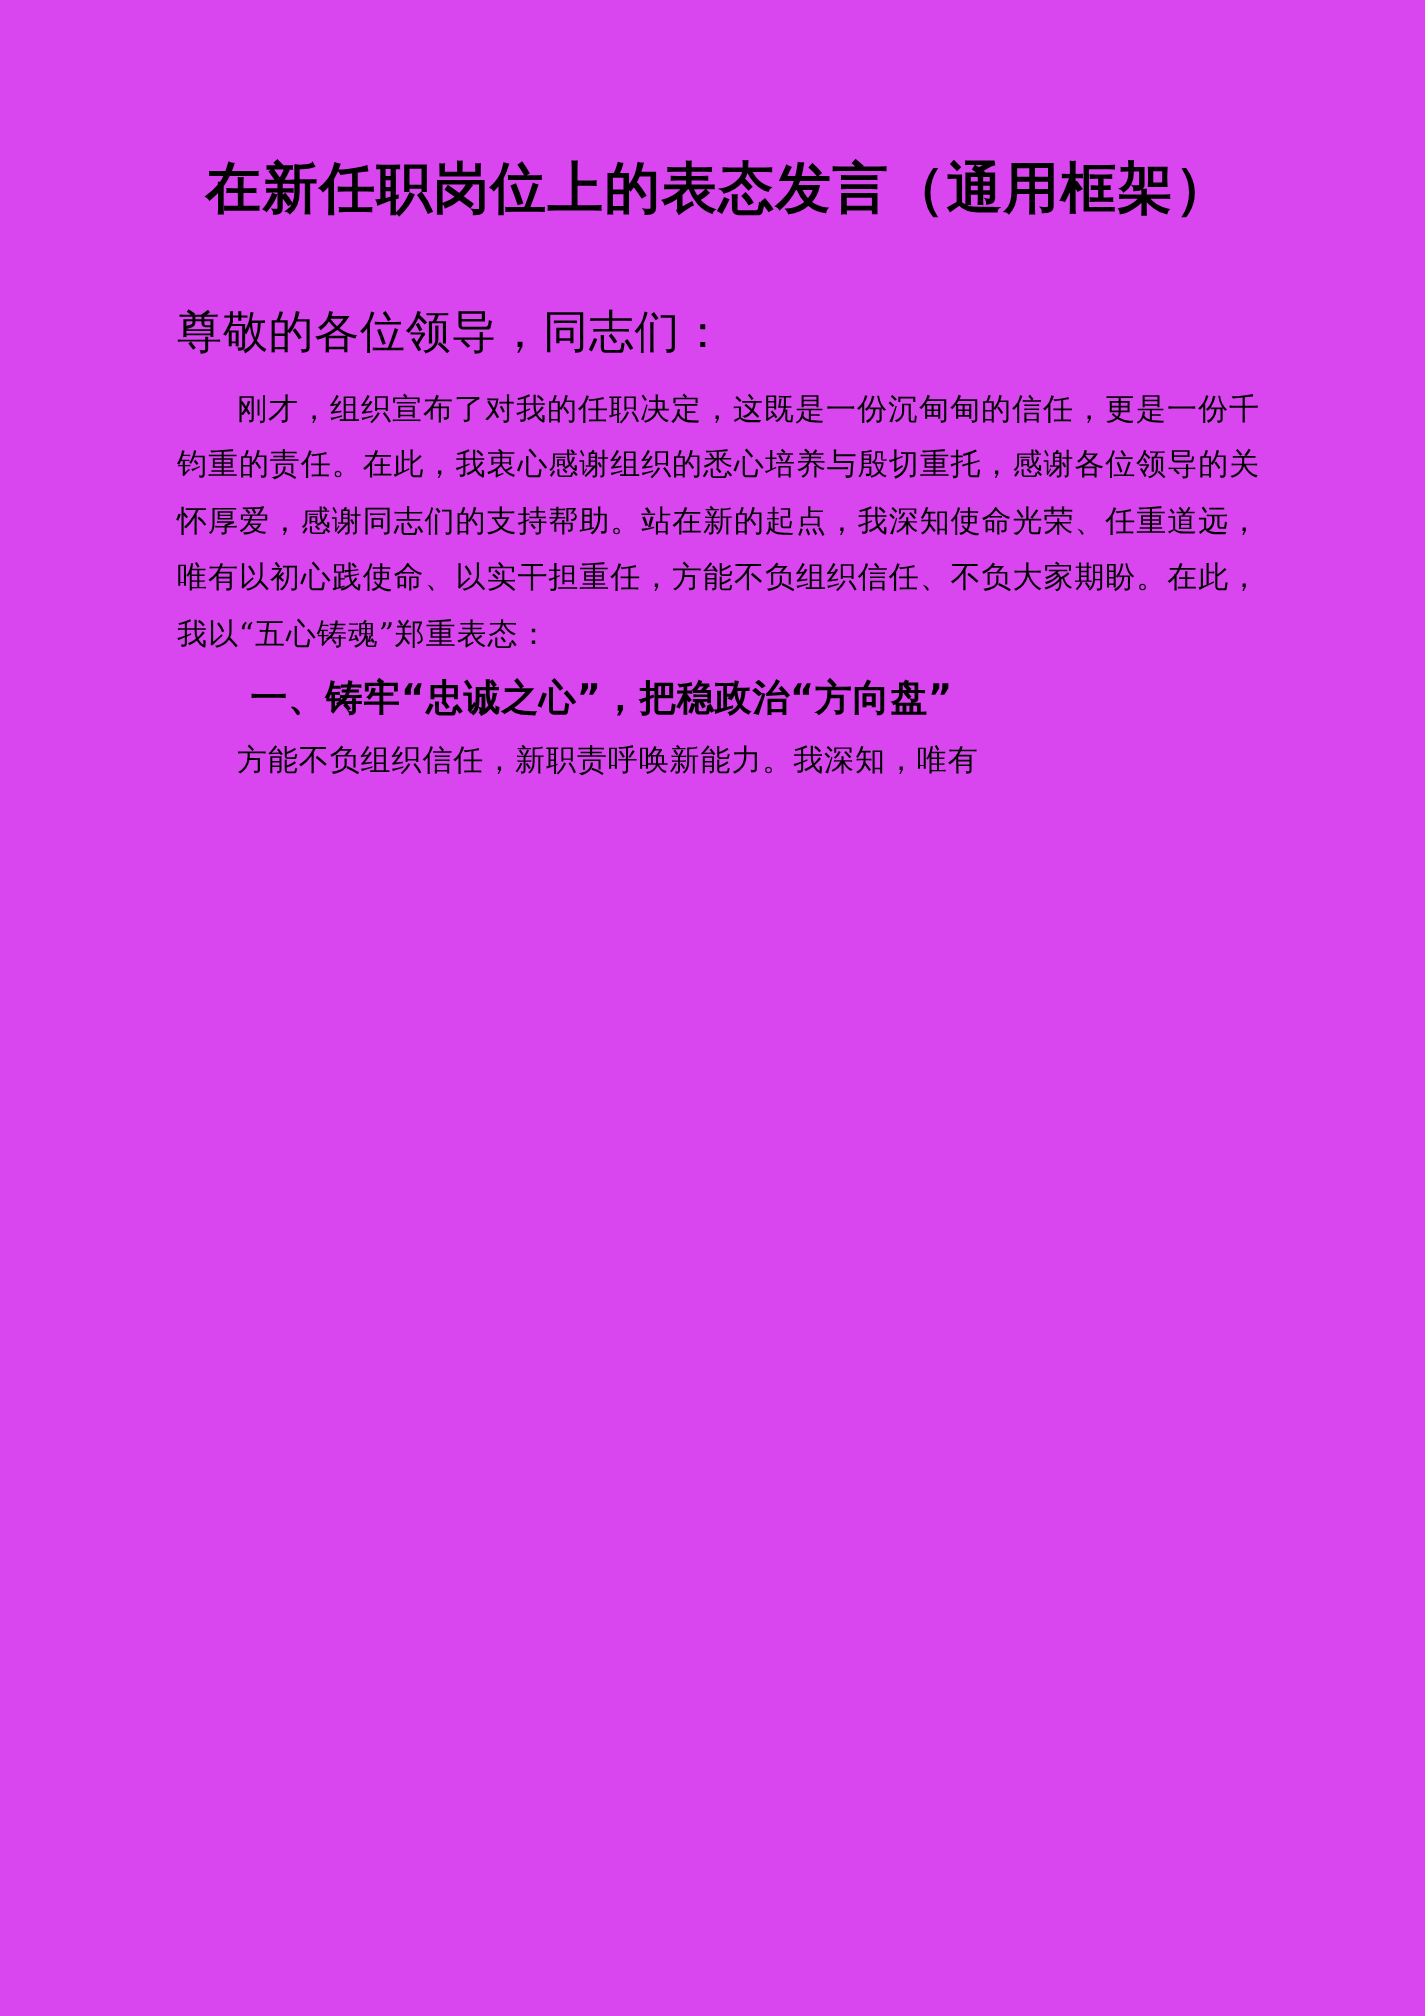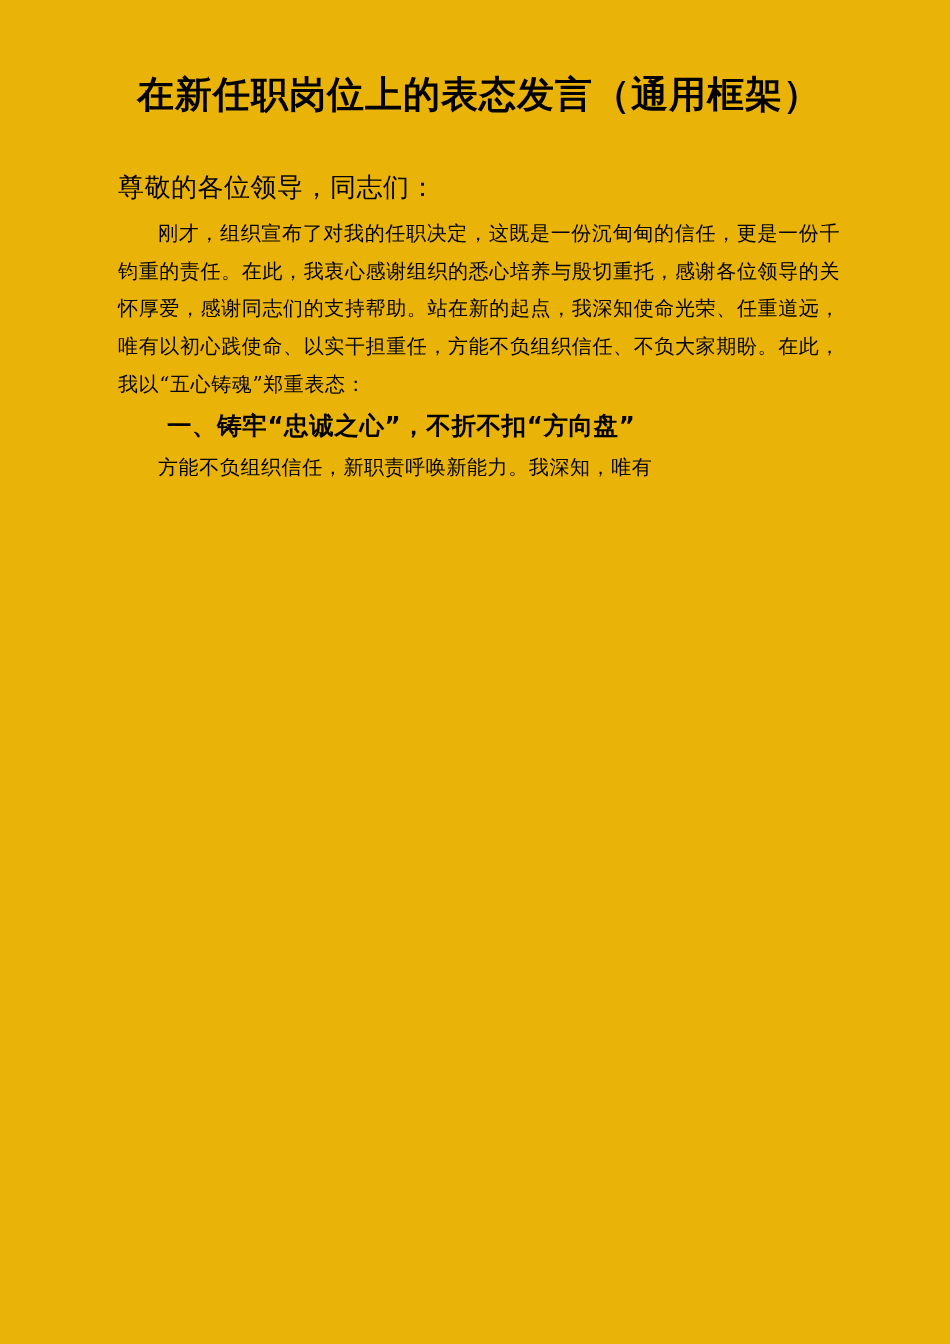--- a/index.html
+++ b/index.html
@@ -11,36 +11,36 @@
     width: 950px;
     height: 1344px;
     font-family: "DejaVu Serif", "Liberation Serif", serif;
     color: #000000;
     overflow: hidden;
   }
   .page {
     position: relative;
     width: 950px;
     height: 1344px;
-    background: #eab308;
+    background: #d946ef;
     box-sizing: border-box;
-    padding: 71px 110px 40px 118px;
+    padding: 102px 110px 40px 118px;
   }
   .doc-title {
     font-family: "DejaVu Sans", "Liberation Sans", sans-serif;
     font-weight: bold;
     font-size: 37px;
     line-height: 1.3;
     text-align: center;
     letter-spacing: 1px;
     margin: 0 0 44px 0;
     color: #000;
   }
   .salutation {
-    font-size: 26px;
+    font-size: 30px;
     line-height: 1.85;
     margin: 0 0 4px 0;
     letter-spacing: 0.5px;
   }
   .para {
     font-size: 20px;
     line-height: 1.88;
     margin: 0;
     text-indent: 2em;
     text-align: justify;
@@ -64,19 +64,19 @@
 <body>
 
 <div class="page">
   <h1 class="doc-title">在新任职岗位上的表态发言（通用框架）</h1>
 
   <div class="body-block">
     <p class="salutation">尊敬的各位领导，同志们：</p>
 
     <p class="para">刚才，组织宣布了对我的任职决定，这既是一份沉甸甸的信任，更是一份千钧重的责任。在此，我衷心感谢组织的悉心培养与殷切重托，感谢各位领导的关怀厚爱，感谢同志们的支持帮助。站在新的起点，我深知使命光荣、任重道远，唯有以初心践使命、以实干担重任，方能不负组织信任、不负大家期盼。在此，我以“五心铸魂”郑重表态：</p>
 
-    <p class="heading">一、铸牢“忠诚之心”，不折不扣“方向盘”</p>
+    <p class="heading">一、铸牢“忠诚之心”，把稳政治“方向盘”</p>
 
 
 
     <p class="para">方能不负组织信任，新职责呼唤新能力。我深知，唯有</p>
   </div>
 </div>
 
 </body></html>

